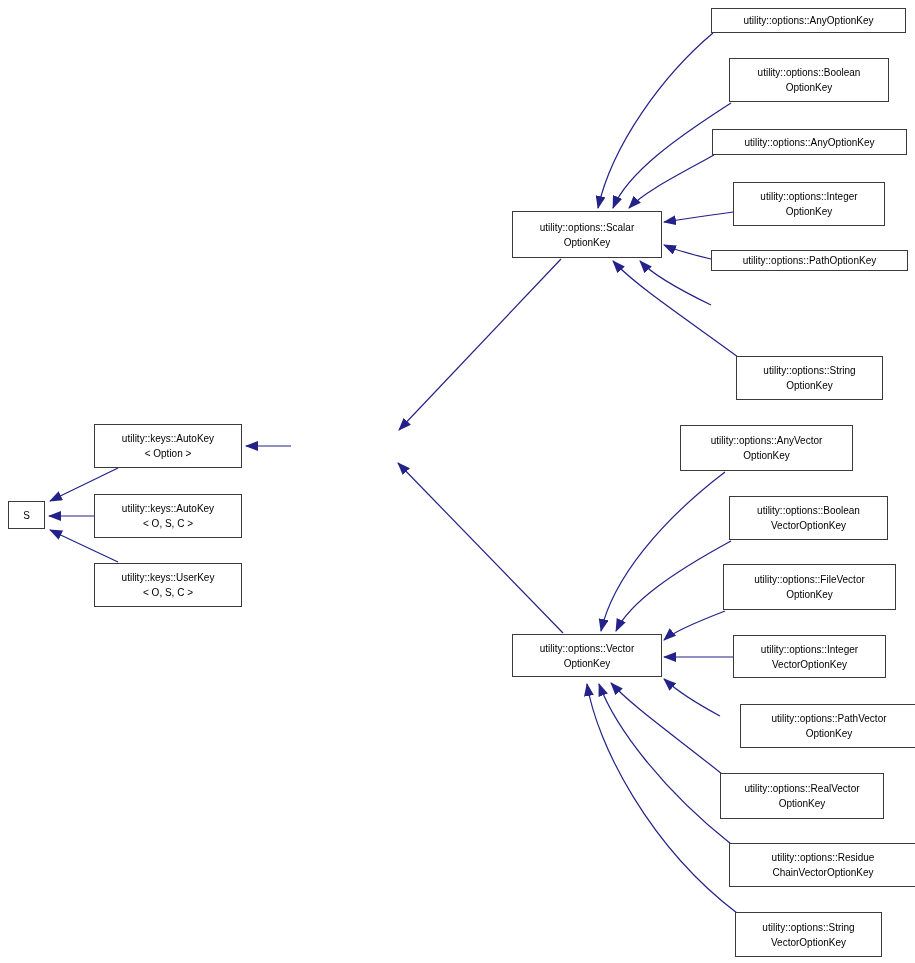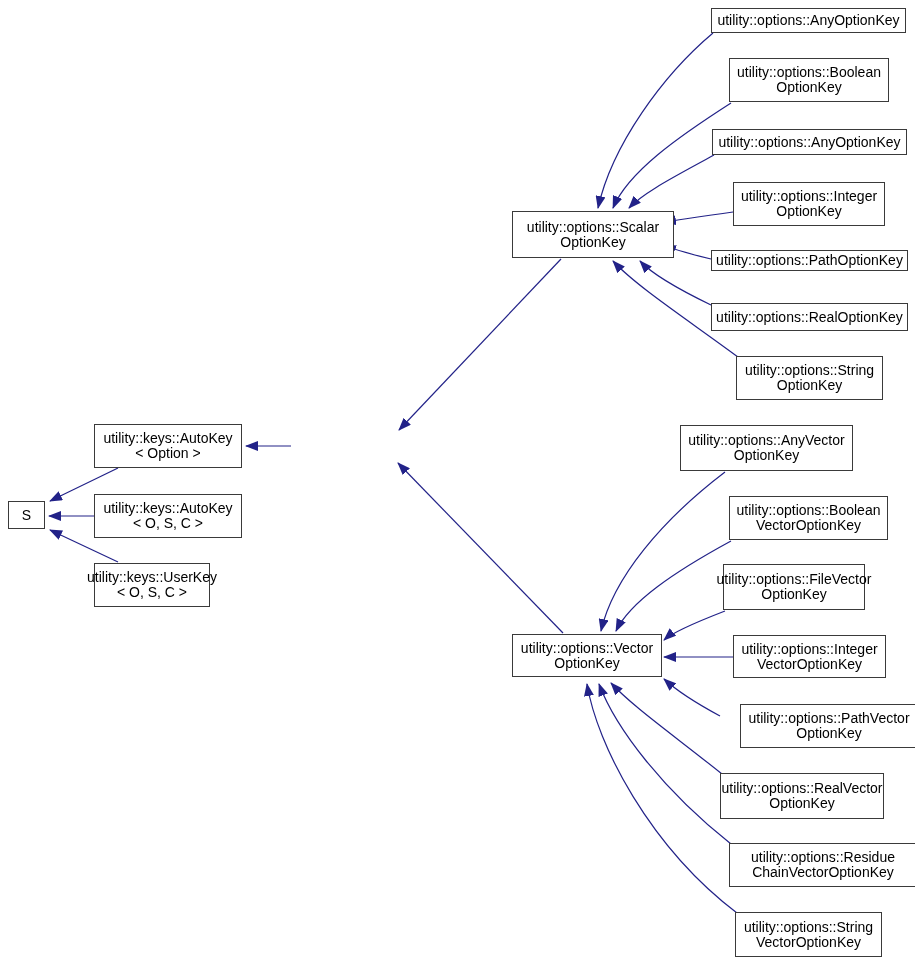--- a/index.html
+++ b/index.html
@@ -15,21 +15,21 @@
     position:absolute;
     z-index:1;
     box-sizing:border-box;
     background:#ffffff;
     border:1.5px solid #3a3a3a;
     display:flex;
     flex-direction:column;
     align-items:center;
     justify-content:center;
     text-align:center;
-    font-size:14px;
+    font-size:10px;
     line-height:15px;
     color:#000000;
     white-space:nowrap;
     cursor:pointer;
   }
   .node .ln{display:block;}
 </style>
 </head>
 <body>
 
@@ -77,27 +77,27 @@
   <div class="node" style="left:94px;top:424px;width:148px;height:44px">
     <span class="ln">utility::keys::AutoKey</span>
     <span class="ln">&lt; Option &gt;</span>
   </div>
 
   <div class="node" style="left:94px;top:494px;width:148px;height:44px">
     <span class="ln">utility::keys::AutoKey</span>
     <span class="ln">&lt; O, S, C &gt;</span>
   </div>
 
-  <div class="node" style="left:94px;top:563px;width:116px;height:44px">
+  <div class="node" style="left:94px;top:563px;width:148px;height:44px">
     <span class="ln">utility::keys::UserKey</span>
     <span class="ln">&lt; O, S, C &gt;</span>
   </div>
 
 
-  <div class="node" style="left:512px;top:211px;width:162px;height:47px">
+  <div class="node" style="left:512px;top:211px;width:150px;height:47px">
     <span class="ln">utility::options::Scalar</span>
     <span class="ln">OptionKey</span>
   </div>
 
   <div class="node" style="left:512px;top:634px;width:150px;height:43px">
     <span class="ln">utility::options::Vector</span>
     <span class="ln">OptionKey</span>
   </div>
 
   <div class="node" style="left:711px;top:8px;width:195px;height:25px">
@@ -115,40 +115,37 @@
 
   <div class="node" style="left:733px;top:182px;width:152px;height:44px">
     <span class="ln">utility::options::Integer</span>
     <span class="ln">OptionKey</span>
   </div>
 
   <div class="node" style="left:711px;top:250px;width:197px;height:21px">
     <span class="ln">utility::options::PathOptionKey</span>
   </div>
 
-  <div class="node" style="left:711px;top:303px;width:197px;height:28px">
-    <span class="ln">utility::options::RealOptionKey</span>
-  </div>
 
   <div class="node" style="left:736px;top:356px;width:147px;height:44px">
     <span class="ln">utility::options::String</span>
     <span class="ln">OptionKey</span>
   </div>
 
   <div class="node" style="left:680px;top:425px;width:173px;height:46px">
     <span class="ln">utility::options::AnyVector</span>
     <span class="ln">OptionKey</span>
   </div>
 
   <div class="node" style="left:729px;top:496px;width:159px;height:44px">
     <span class="ln">utility::options::Boolean</span>
     <span class="ln">VectorOptionKey</span>
   </div>
 
-  <div class="node" style="left:723px;top:564px;width:142px;height:46px">
+  <div class="node" style="left:723px;top:564px;width:173px;height:46px">
     <span class="ln">utility::options::FileVector</span>
     <span class="ln">OptionKey</span>
   </div>
 
   <div class="node" style="left:733px;top:635px;width:153px;height:43px">
     <span class="ln">utility::options::Integer</span>
     <span class="ln">VectorOptionKey</span>
   </div>
 
   <div class="node" style="left:740px;top:704px;width:178px;height:44px">

